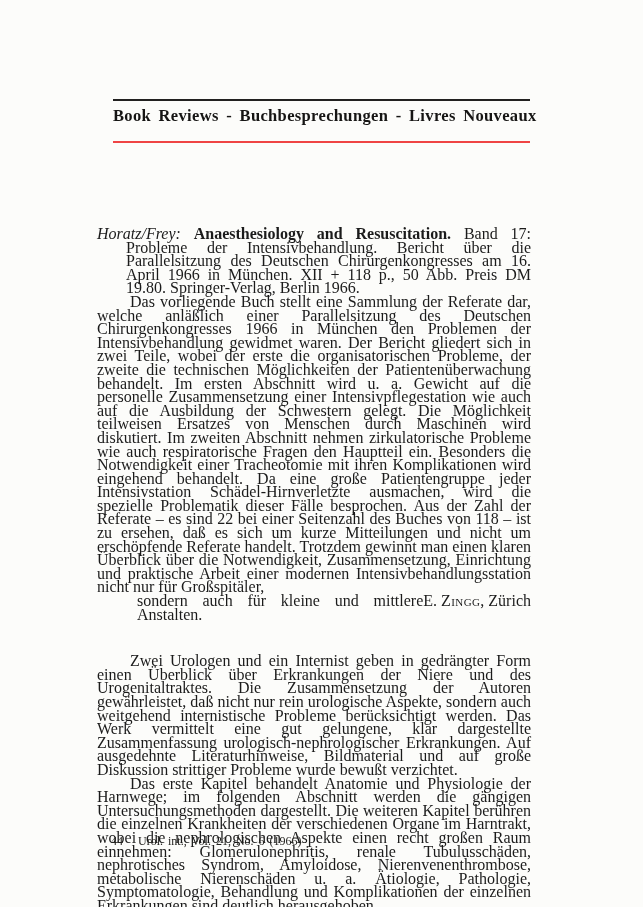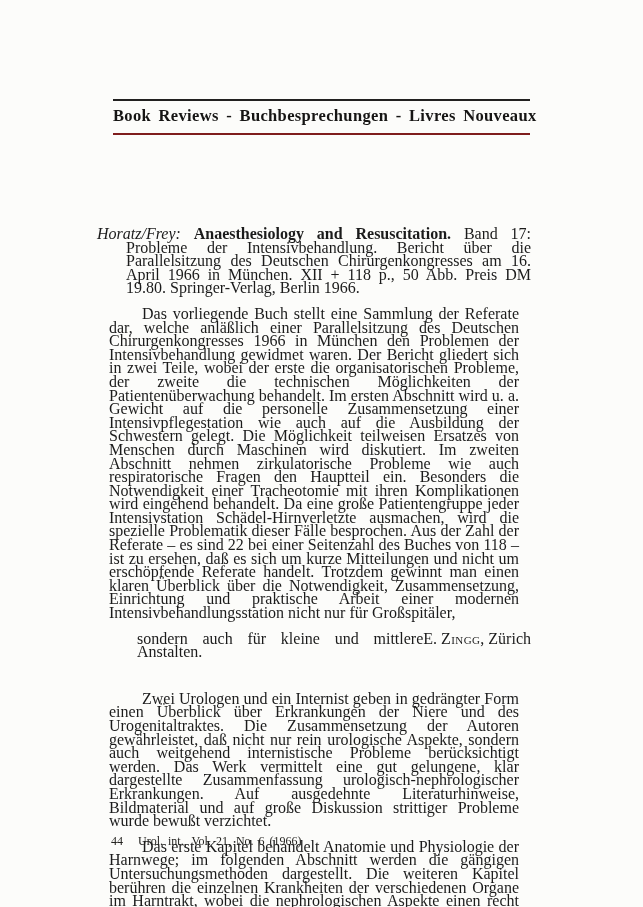--- a/index.html
+++ b/index.html
@@ -16,22 +16,22 @@
     overflow: hidden;
   }
 
   
   .masthead {
     position: absolute;
     left: 113px;
     top: 99px;
     width: 417px;
     border-top: 2px solid #222120;
-    border-bottom: 2px solid #7f1d1d;
-    padding: 5px 0 8px 0;
+    border-bottom: 2px solid #ef4444;
+    padding: 5px 0 16px 0;
   }
   .masthead h1 {
     margin: 0;
     font-size: 16.5px;
     line-height: 19px;
     font-weight: bold;
     letter-spacing: 0.35px;
     word-spacing: 3px;
     white-space: nowrap;
     color: #161514;
@@ -48,21 +48,21 @@
     text-align: justify;
   }
   .citation {
     margin: 0;
     padding-left: 29px;
     text-indent: -29px;
   }
   .authors { font-style: italic; }
   .book-title { font-weight: bold; }
   .para {
-    margin: 12px;
+    margin: 0;
     text-indent: 33px;
   }
   .sig-row {
     display: flex;
     justify-content: center;
     align-items: baseline;
     margin-left: 40px;
   }
   .sig { white-space: nowrap; }
   .sc {

